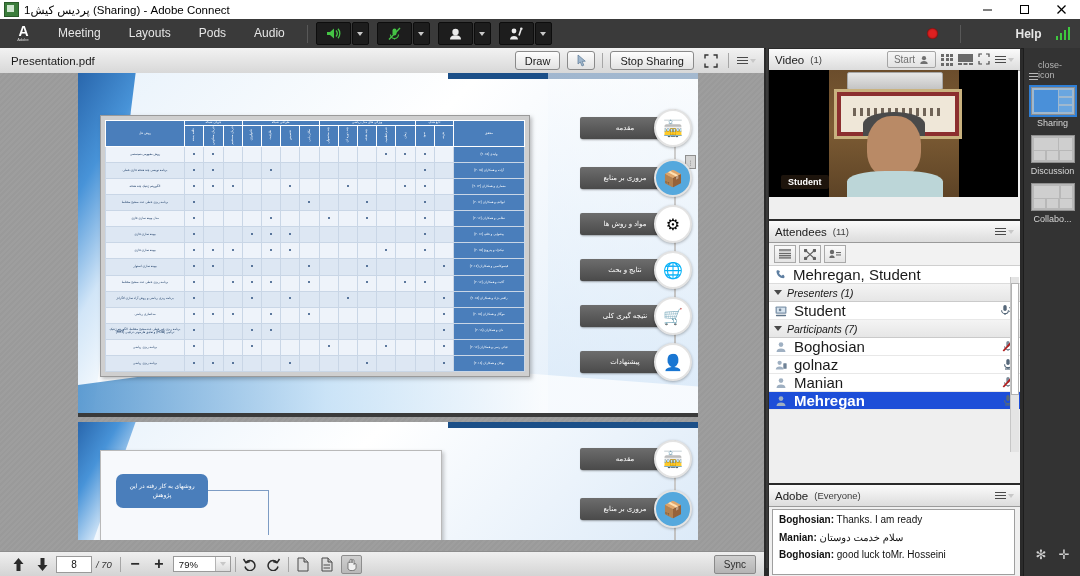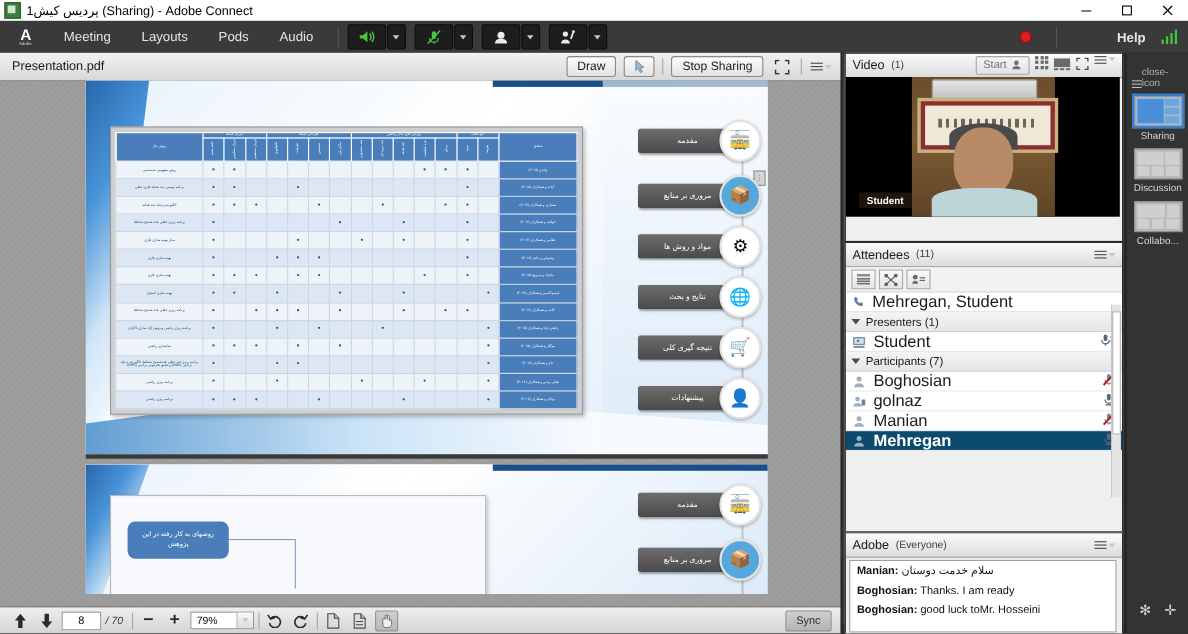--- a/index.html
+++ b/index.html
@@ -152,21 +152,21 @@
   .pod-hdr{height:21px;background:linear-gradient(#fbfbfb,#dcdcdc);border-bottom:1px solid #9a9a9a;
     display:flex;align-items:center;padding:0 6px;gap:6px;}
   .pod-name{font-size:11.5px;color:#1a1a1a;}
   .pod-count{font-size:9.5px;color:#3c3c3c;}
   .hamb{margin-left:auto;display:flex;align-items:center;gap:2px;}
   .hamb .lines{display:flex;flex-direction:column;gap:1.5px;}
   .hamb .lines i{width:11px;height:1.5px;background:#4a4a4a;display:block;}
 
   
   #video-pod{top:0;height:170px;}
-  .vid-tools{margin-left:auto;display:flex;align-items:flex-start;gap:5px;padding-left:48px;}
+  .vid-tools{margin-left:auto;display:flex;align-items:center;gap:5px;padding-left:48px;}
   .start-btn{height:15px;border:1px solid #a5a5a5;border-radius:2px;
     background:linear-gradient(#f6f6f6,#e2e2e2);font-size:10px;color:#707070;
     display:flex;align-items:center;gap:4px;padding:0 6px;}
   .grid-ico{display:grid;grid-template-columns:repeat(3,3px);gap:1.5px;}
   .grid-ico i{width:3px;height:3px;background:#6a6a6a;display:block;}
   .vid-area{position:absolute;left:0;top:21px;width:249px;height:127px;background:#000;
     display:flex;align-items:center;justify-content:center;overflow:hidden;}
   .webcam{position:relative;width:130px;height:127px;
     background:linear-gradient(#6b4d2c 0%,#7d5c34 45%,#5d4326 100%);}
   .wall-frame{position:absolute;left:8px;top:22px;width:114px;height:36px;
@@ -186,27 +186,27 @@
 
   
   #att-pod{top:172px;height:262px;}
   .att-tools{height:22px;background:#f2f2f2;border-bottom:1px solid #cfcfcf;display:flex;
     align-items:center;gap:3px;padding:0 5px;}
   .att-tbtn{width:20px;height:16px;border:1px solid #a9a9a9;background:linear-gradient(#fafafa,#e4e4e4);
     display:flex;align-items:center;justify-content:center;font-size:9px;color:#555;}
   .host-row{height:17px;display:flex;align-items:center;gap:6px;padding:0 6px;background:#fff;
     border-bottom:1px solid #dcdcdc;}
   .grp-row{height:17px;display:flex;align-items:center;gap:5px;padding:0 5px;
-    background:linear-gradient(#f4f4f4,#e6e6e6);border-bottom:1px solid #cacaca;}
+    background:linear-gradient(#f4f4f4,#e6e6e6);border-bottom:1px solid #cacaca;font-style:italic;}
   .tri{width:0;height:0;border-left:4px solid transparent;border-right:4px solid transparent;
     border-top:5px solid #4a4a4a;}
   .grp-label{font-size:10.5px;color:#1a1a1a;}
   .att-row{height:17px;display:flex;align-items:center;gap:7px;padding:0 6px;background:#fff;
     border-bottom:1px solid #e8e8e8;}
-  .att-row.sel{background:#0c4a6e;}
+  .att-row.sel{background:#1d4ed8;}
   .att-row.sel .att-name{color:#fff;font-weight:bold;}
   .att-name{font-size:15px;color:#1a1a1a;}
   .att-mic{margin-left:auto;font-size:10px;line-height:1;}
   .p-ico{width:12px;height:12px;display:flex;align-items:center;justify-content:center;font-size:10px;color:#6f7f93;}
   .att-scroll{position:absolute;right:1px;top:56px;width:8px;height:175px;background:#e4e4e4;
     border-left:1px solid #c6c6c6;}
   .att-scroll i{position:absolute;left:0;top:6px;width:8px;height:112px;background:#fff;
     border:1px solid #b2b2b2;box-sizing:border-box;display:block;}
 
   
@@ -993,22 +993,22 @@
         <div class="hamb">
           <span class="lines">
               <i></i>
               <i></i>
               <i></i>
             </span>
             <span class="caret"></span>
         </div>
       </div>
       <div class="chat-body" id="chat-body">
+          <div class="chat-line"><span class="chat-who">Boghosian:</span> <span class="">Thanks. I am ready</span></div>
           <div class="chat-line"><span class="chat-who">Manian:</span> <span class="chat-rtl">سلام خدمت دوستان</span></div>
-          <div class="chat-line"><span class="chat-who">Boghosian:</span> <span class="">Thanks. I am ready</span></div>
           <div class="chat-line"><span class="chat-who">Boghosian:</span> <span class="">good luck toMr. Hosseini</span></div>
         </div>
 
     </div>
   </div>
 
   <div class="layoutbar">
     <div class="lb-hdr">
       <span class="lb-hamb">
           <i></i>

